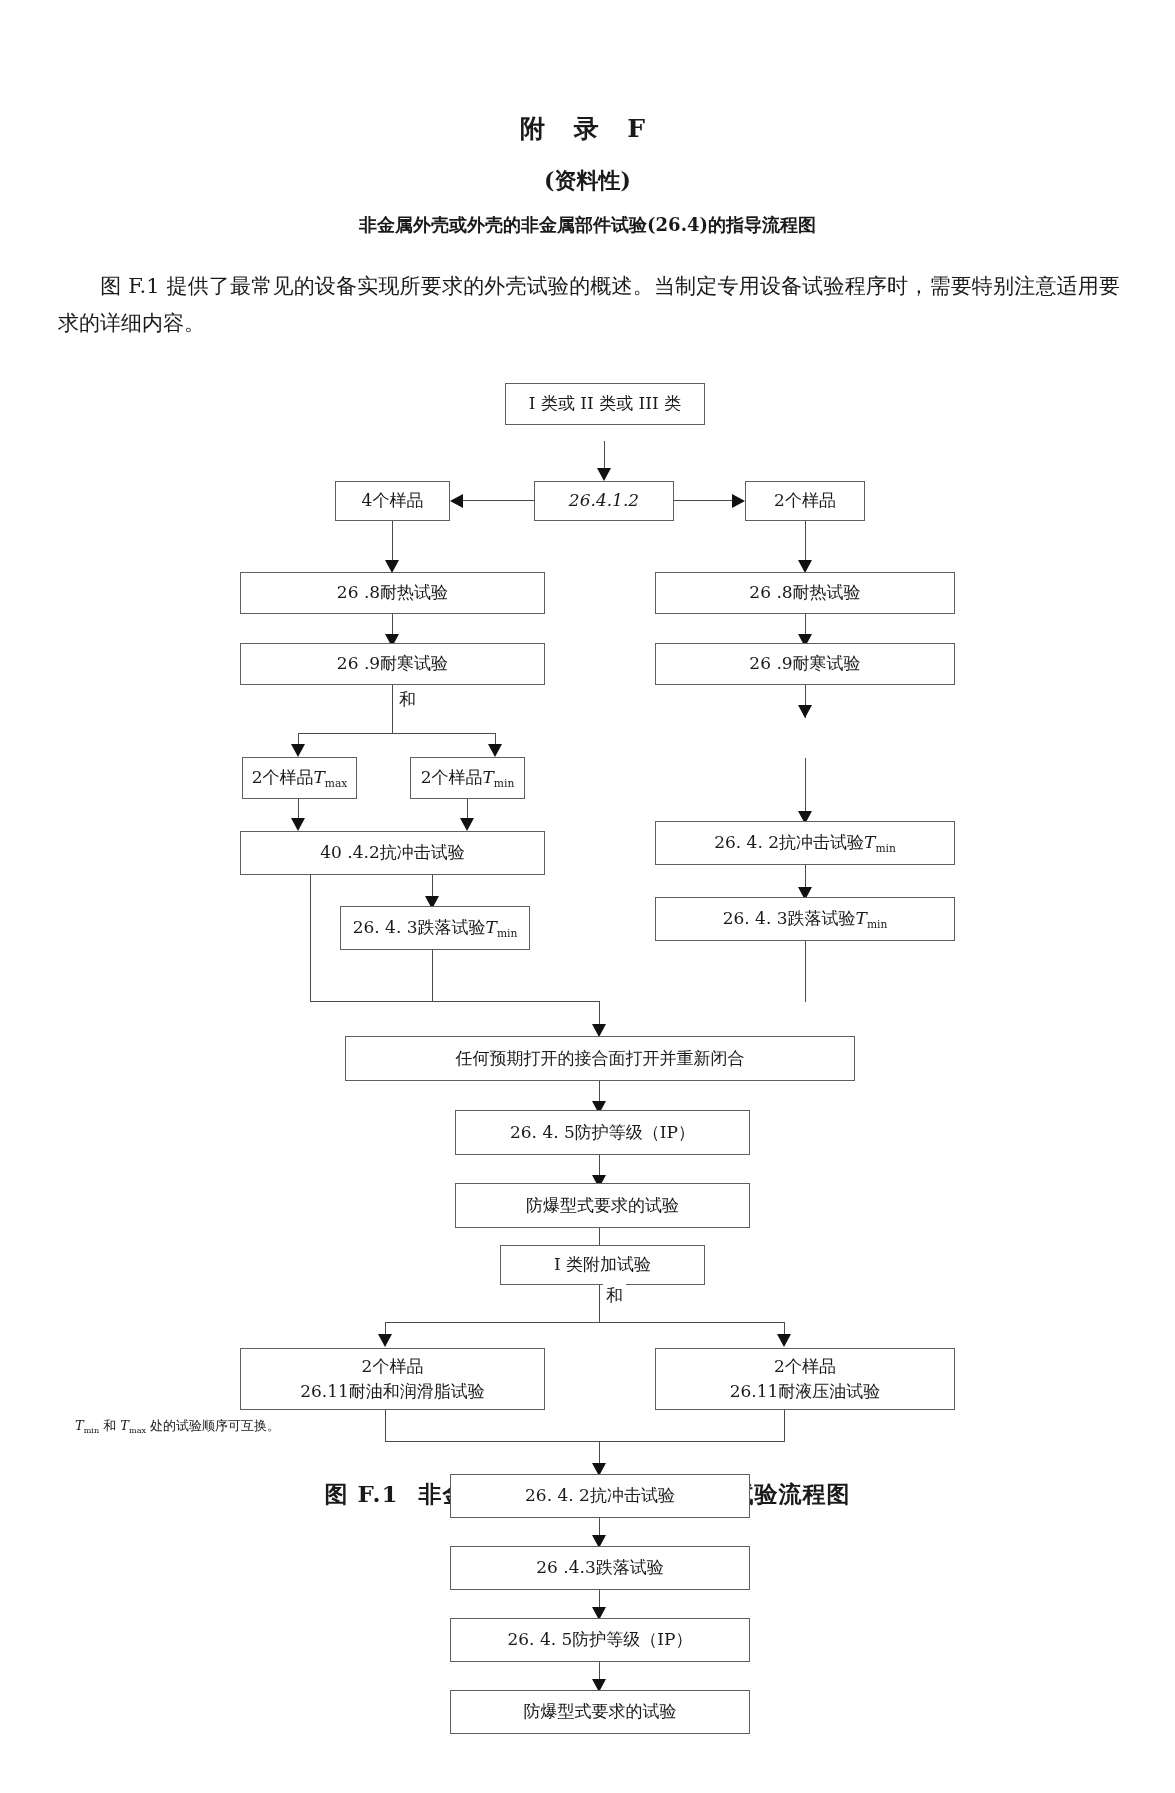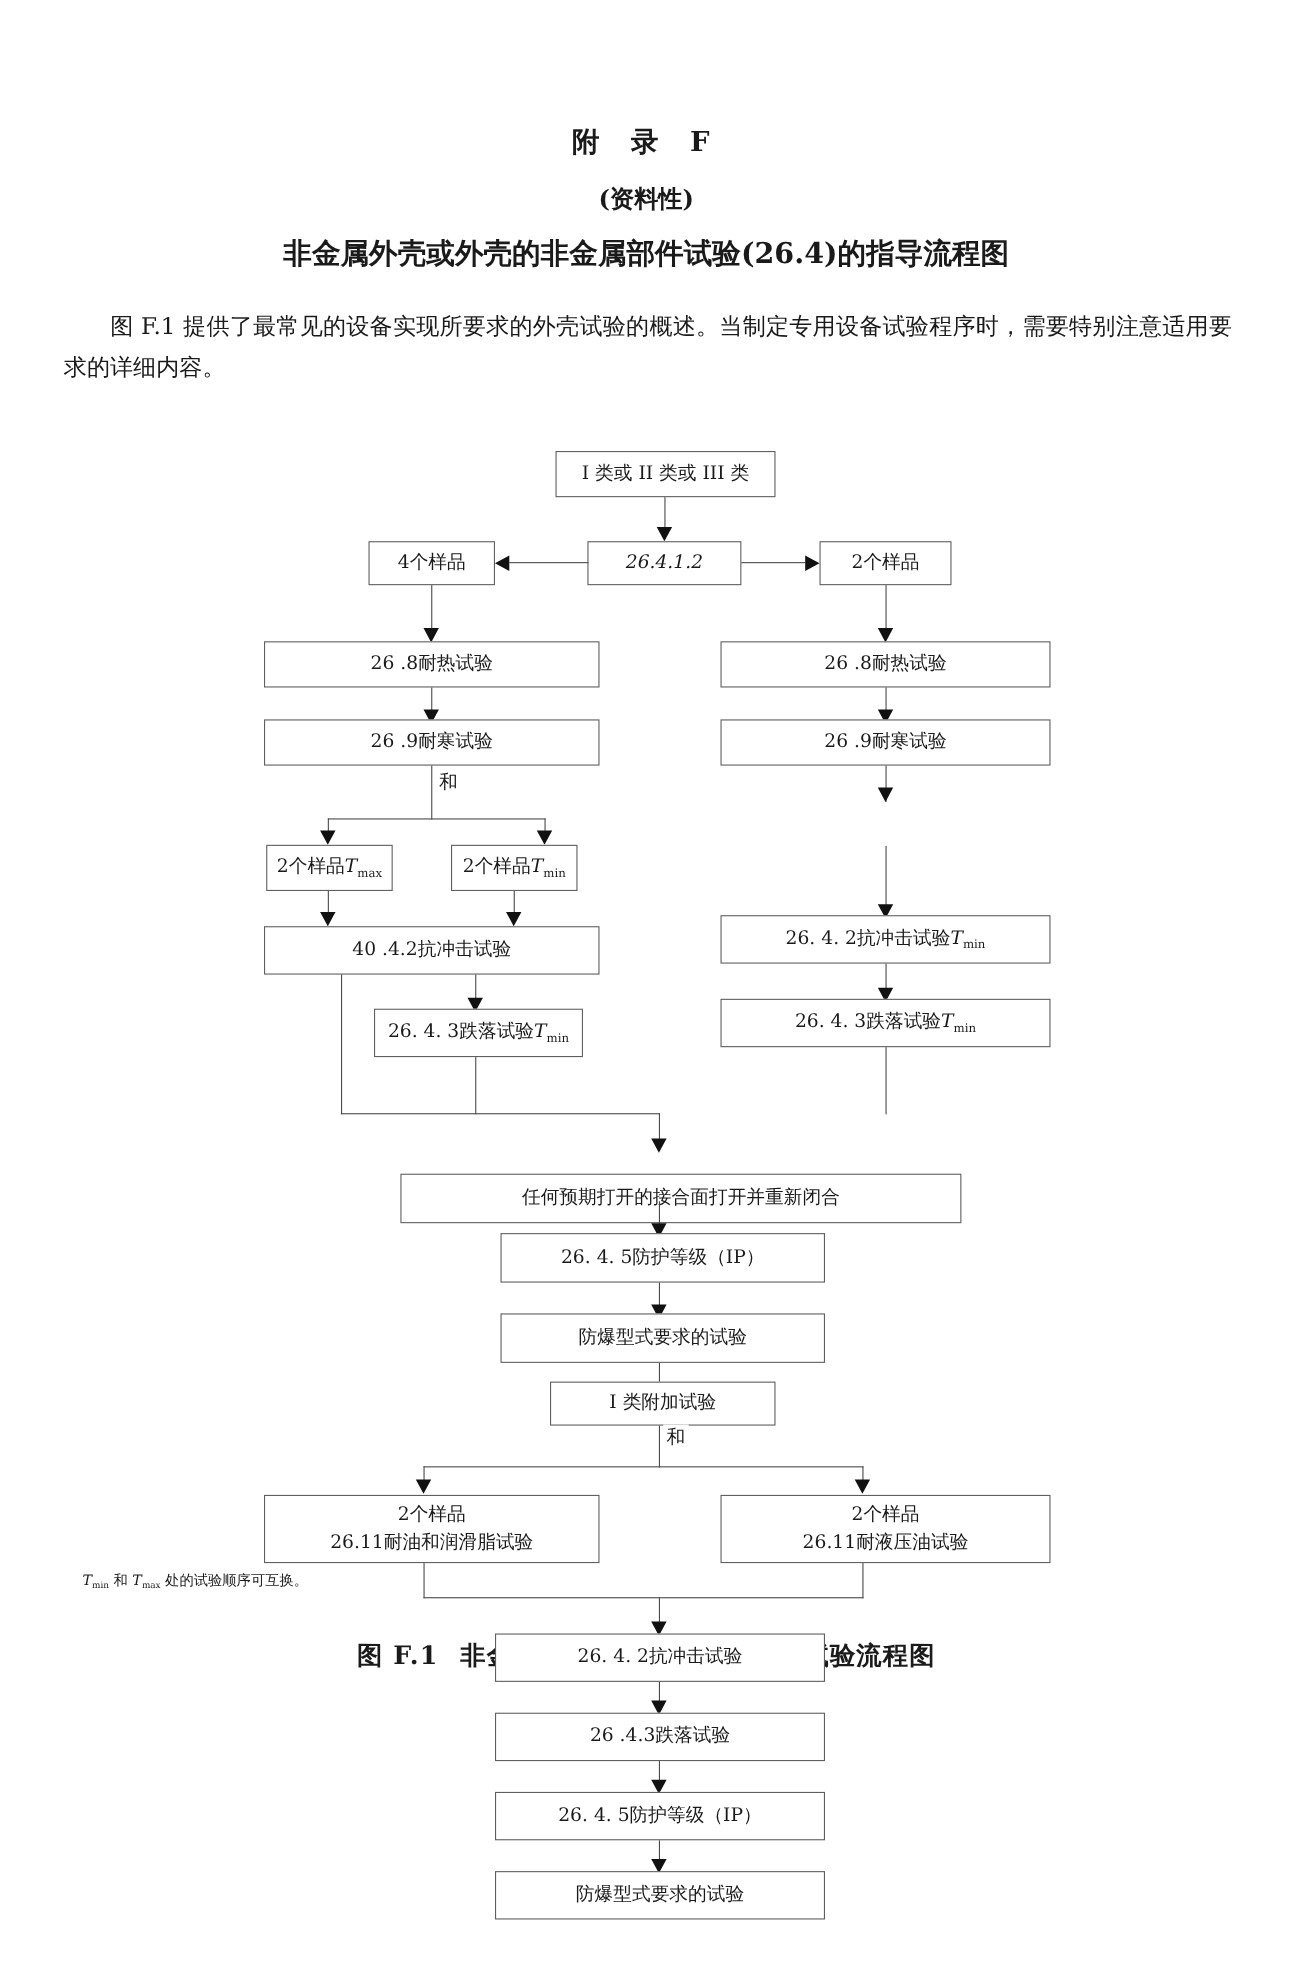--- a/index.html
+++ b/index.html
@@ -32,21 +32,21 @@
   }
   .appendix-kind {
     text-align: center;
     font-weight: bold;
     font-size: 22px;
     margin-top: 21px;
   }
   .appendix-subject {
     text-align: center;
     font-weight: bold;
-    font-size: 26px;
+    font-size: 18px;
     margin-top: 17px;
   }
   .intro {
     font-size: 21px;
     line-height: 37px;
     margin: 31px 55px 0 58px;
     text-align: justify;
     text-justify: inter-ideograph;
   }
   .intro .indent { display: inline-block; width: 42px; }
@@ -138,21 +138,21 @@
 <div class="page">
 
   <div class="appendix-title">附 录 F</div>
   <div class="appendix-kind">(资料性)</div>
   <div class="appendix-subject">非金属外壳或外壳的非金属部件试验(26.4)的指导流程图</div>
 
   <div class="intro"><span class="indent"></span><span>图 F.1 提供了最常见的设备实现所要求的外壳试验的概述。当制定专用设备试验程序时，需要特别注意适用要求的详细内容。</span></div>
 
   <div class="chart">
 
-    <div class="node" style="left:505px; top:47px; width:200px; height:42px;">I 类或 II 类或 III 类</div>
+    <div class="node" style="left:505px; top:31px; width:200px; height:42px;">I 类或 II 类或 III 类</div>
     <div class="ln vl" style="left:604px; top:89px; height:30px;"></div>
     <div class="arr arr-d" style="left:597px; top:116px;"></div>
 
     <div class="node" style="left:335px; top:129px; width:115px; height:40px;">4个样品</div>
     <div class="node" style="left:534px; top:129px; width:140px; height:40px;font-style:italic;">26.4.1.2</div>
     <div class="node" style="left:745px; top:129px; width:120px; height:40px;">2个样品</div>
 
     <div class="ln hl" style="left:463px; top:148px; width:72px;"></div>
     <div class="arr arr-l" style="left:450px; top:142px;"></div>
 
@@ -217,21 +217,21 @@
 
     <div class="ln vl" style="left:805px; top:513px; height:35px;"></div>
     <div class="arr arr-d" style="left:798px; top:535px;"></div>
     <div class="node" style="left:655px; top:545px; width:300px; height:44px;">
       <span><span>26. 4. 3跌落试验</span><span class="ital">T</span><sub>min</sub></span>
     </div>
     <div class="ln vl" style="left:805px; top:589px; height:61px;"></div>
 
     <div class="ln vl" style="left:599px; top:649px; height:27px;"></div>
     <div class="arr arr-d" style="left:592px; top:672px;"></div>
-    <div class="node" style="left:345px; top:704px; width:510px; height:45px;margin-left:19px;">任何预期打开的接合面打开并重新闭合</div>
+    <div class="node" style="left:345px; top:684px; width:510px; height:45px;">任何预期打开的接合面打开并重新闭合</div>
 
     <div class="ln vl" style="left:599px; top:729px; height:33px;"></div>
     <div class="arr arr-d" style="left:592px; top:749px;"></div>
     <div class="node" style="left:455px; top:758px; width:295px; height:45px;">26. 4. 5防护等级（IP）</div>
 
     <div class="ln vl" style="left:599px; top:803px; height:33px;"></div>
     <div class="arr arr-d" style="left:592px; top:823px;"></div>
     <div class="node" style="left:455px; top:831px; width:295px; height:45px;">防爆型式要求的试验</div>
 
     <div class="ln vl" style="left:599px; top:876px; height:18px;"></div>

